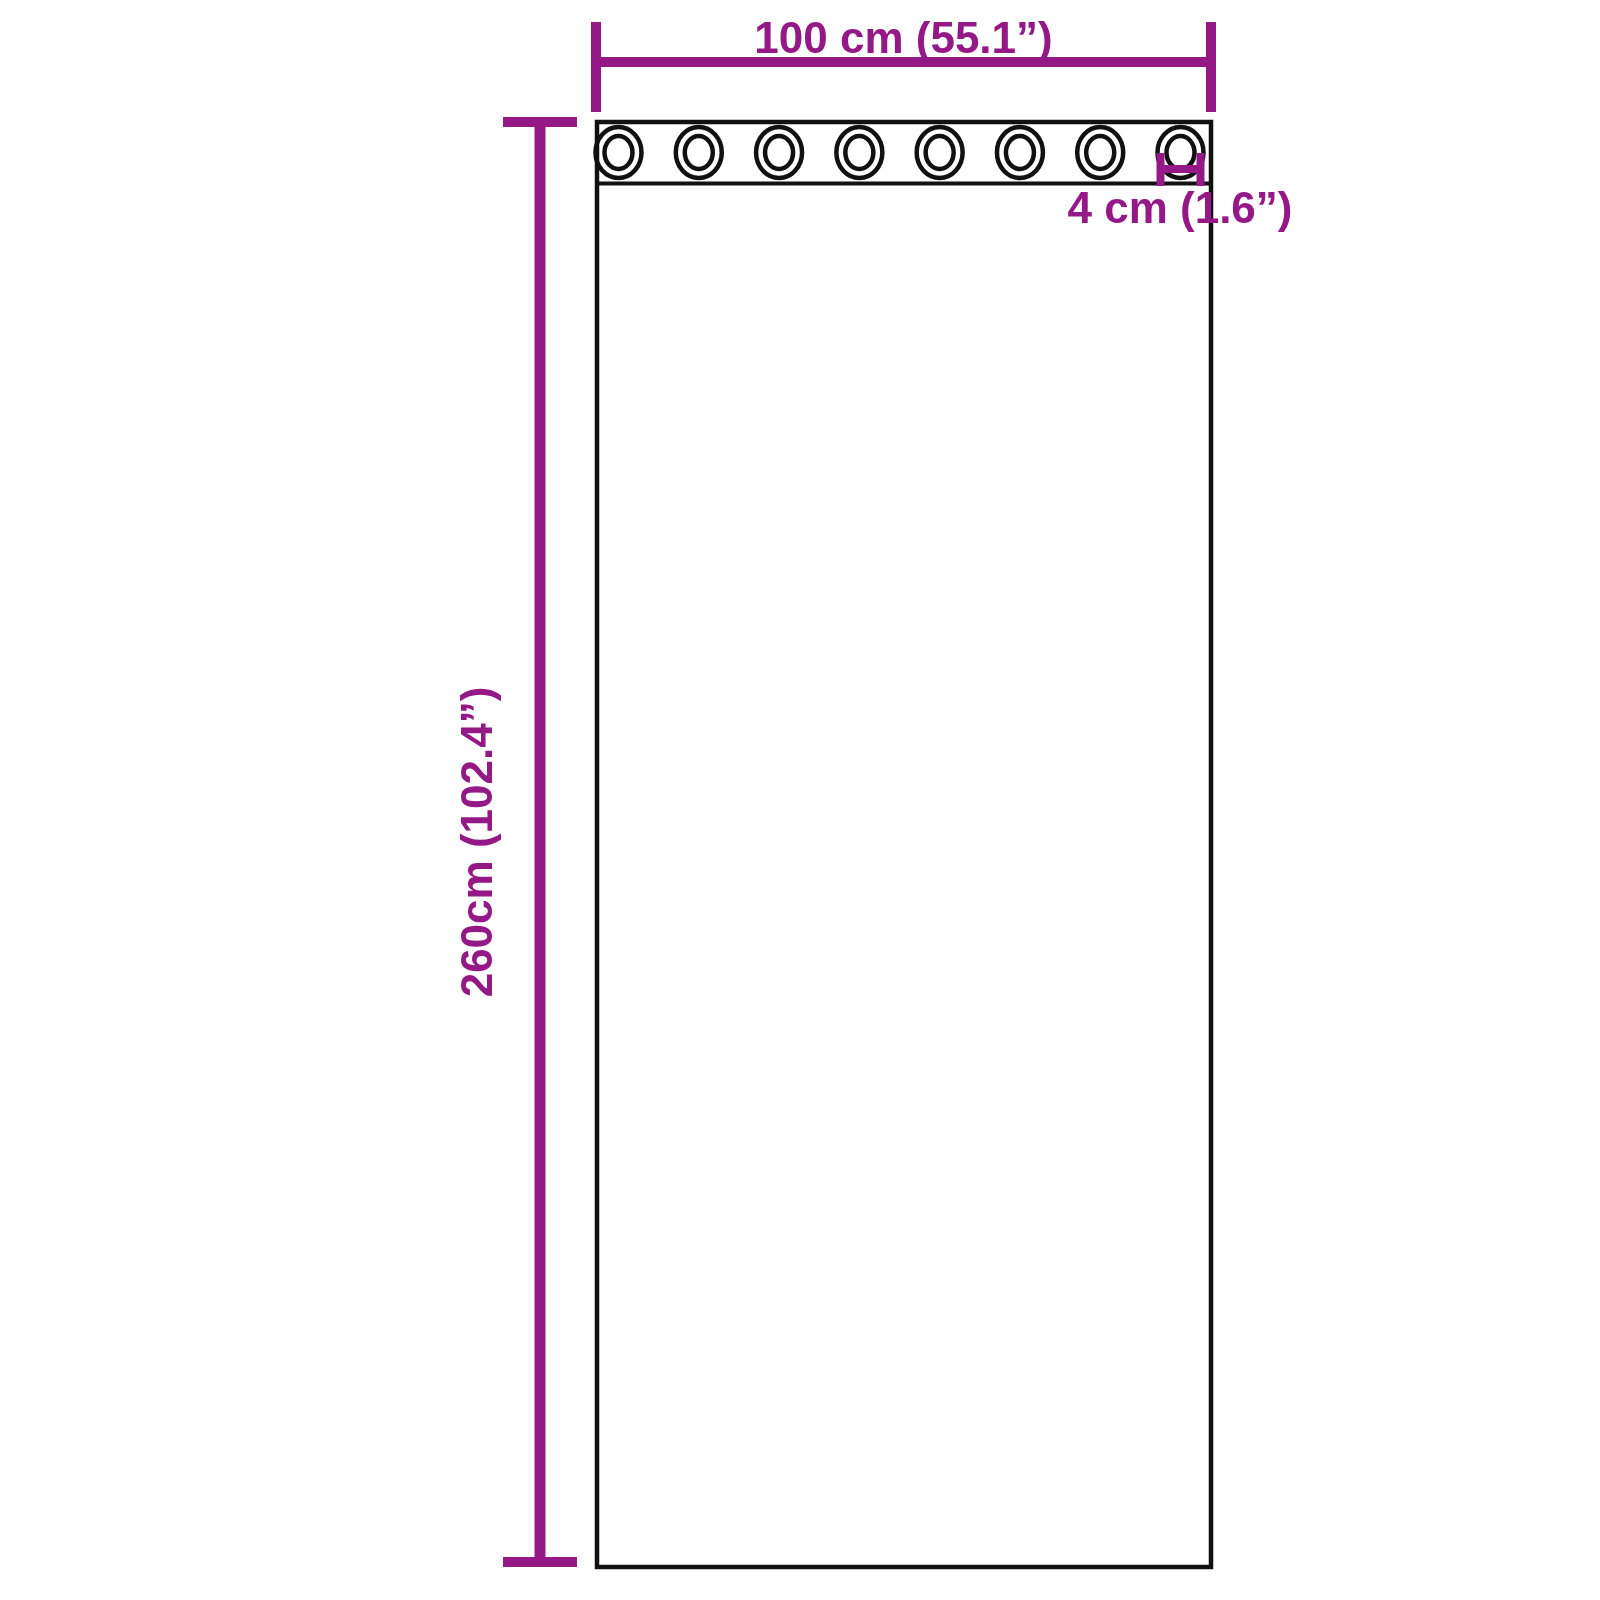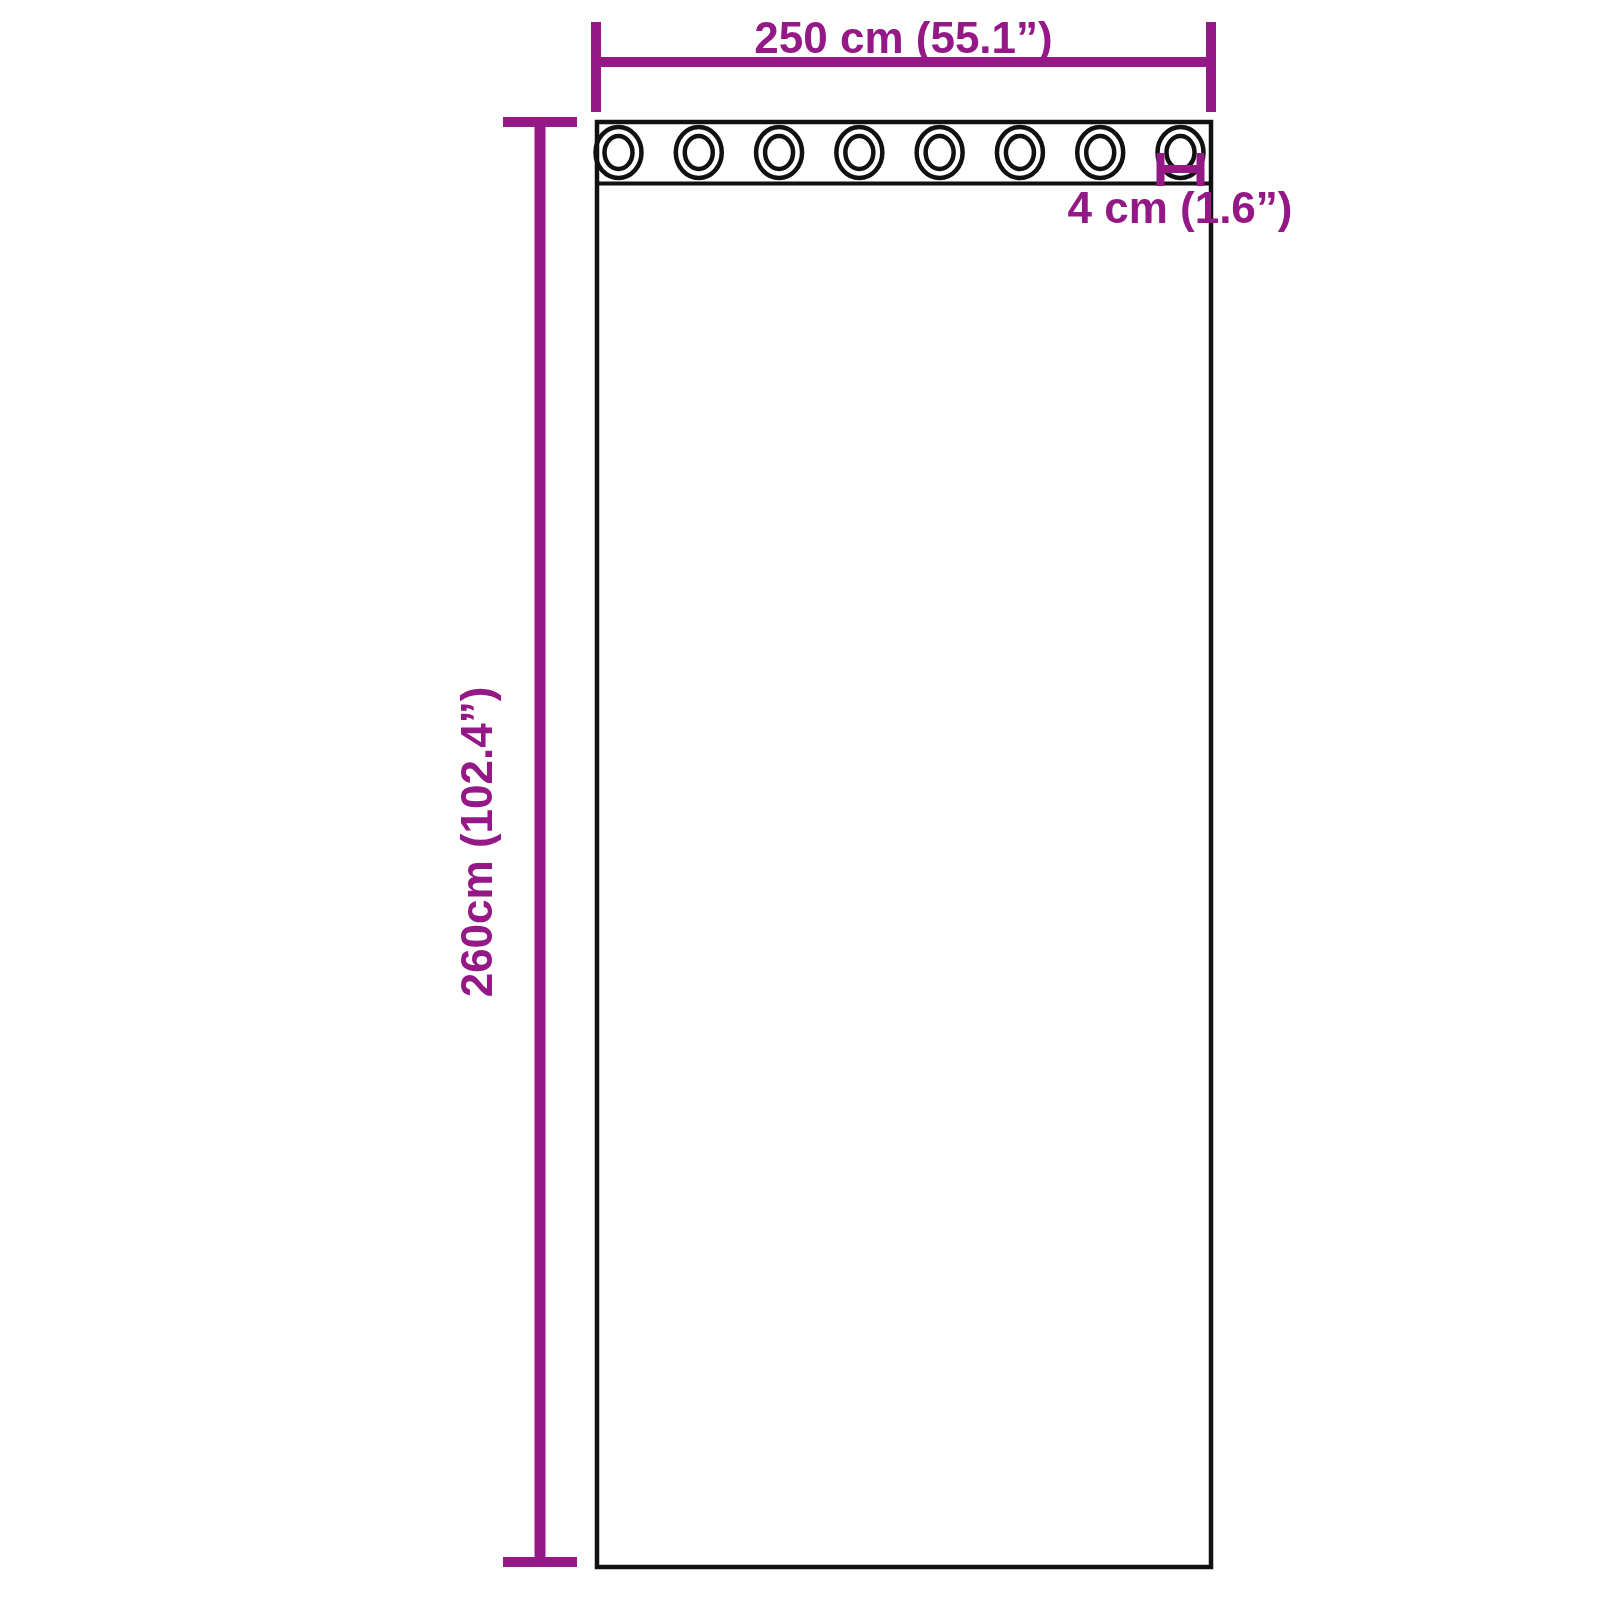--- a/index.html
+++ b/index.html
@@ -107,19 +107,19 @@
       <line x1="503" y1="1562" x2="577" y2="1562" stroke-width="10"></line>
     </g>
 
     <g class="dim-stroke">
       <line x1="1160.5" y1="153" x2="1160.5" y2="186" stroke-width="8"></line>
       <line x1="1200.5" y1="153" x2="1200.5" y2="186" stroke-width="8"></line>
       <line x1="1157" y1="169" x2="1204" y2="169" stroke-width="8"></line>
     </g>
   </svg>
 
-  <div class="dim-label width">250 cm (55.1”)</div>
+  <div class="dim-label width">100 cm (55.1”)</div>
 
   <div class="dim-label height">260cm (102.4”)</div>
 
   <div class="dim-label grommet">4 cm (1.6”)</div>
 
 </div>
 
 </body></html>

